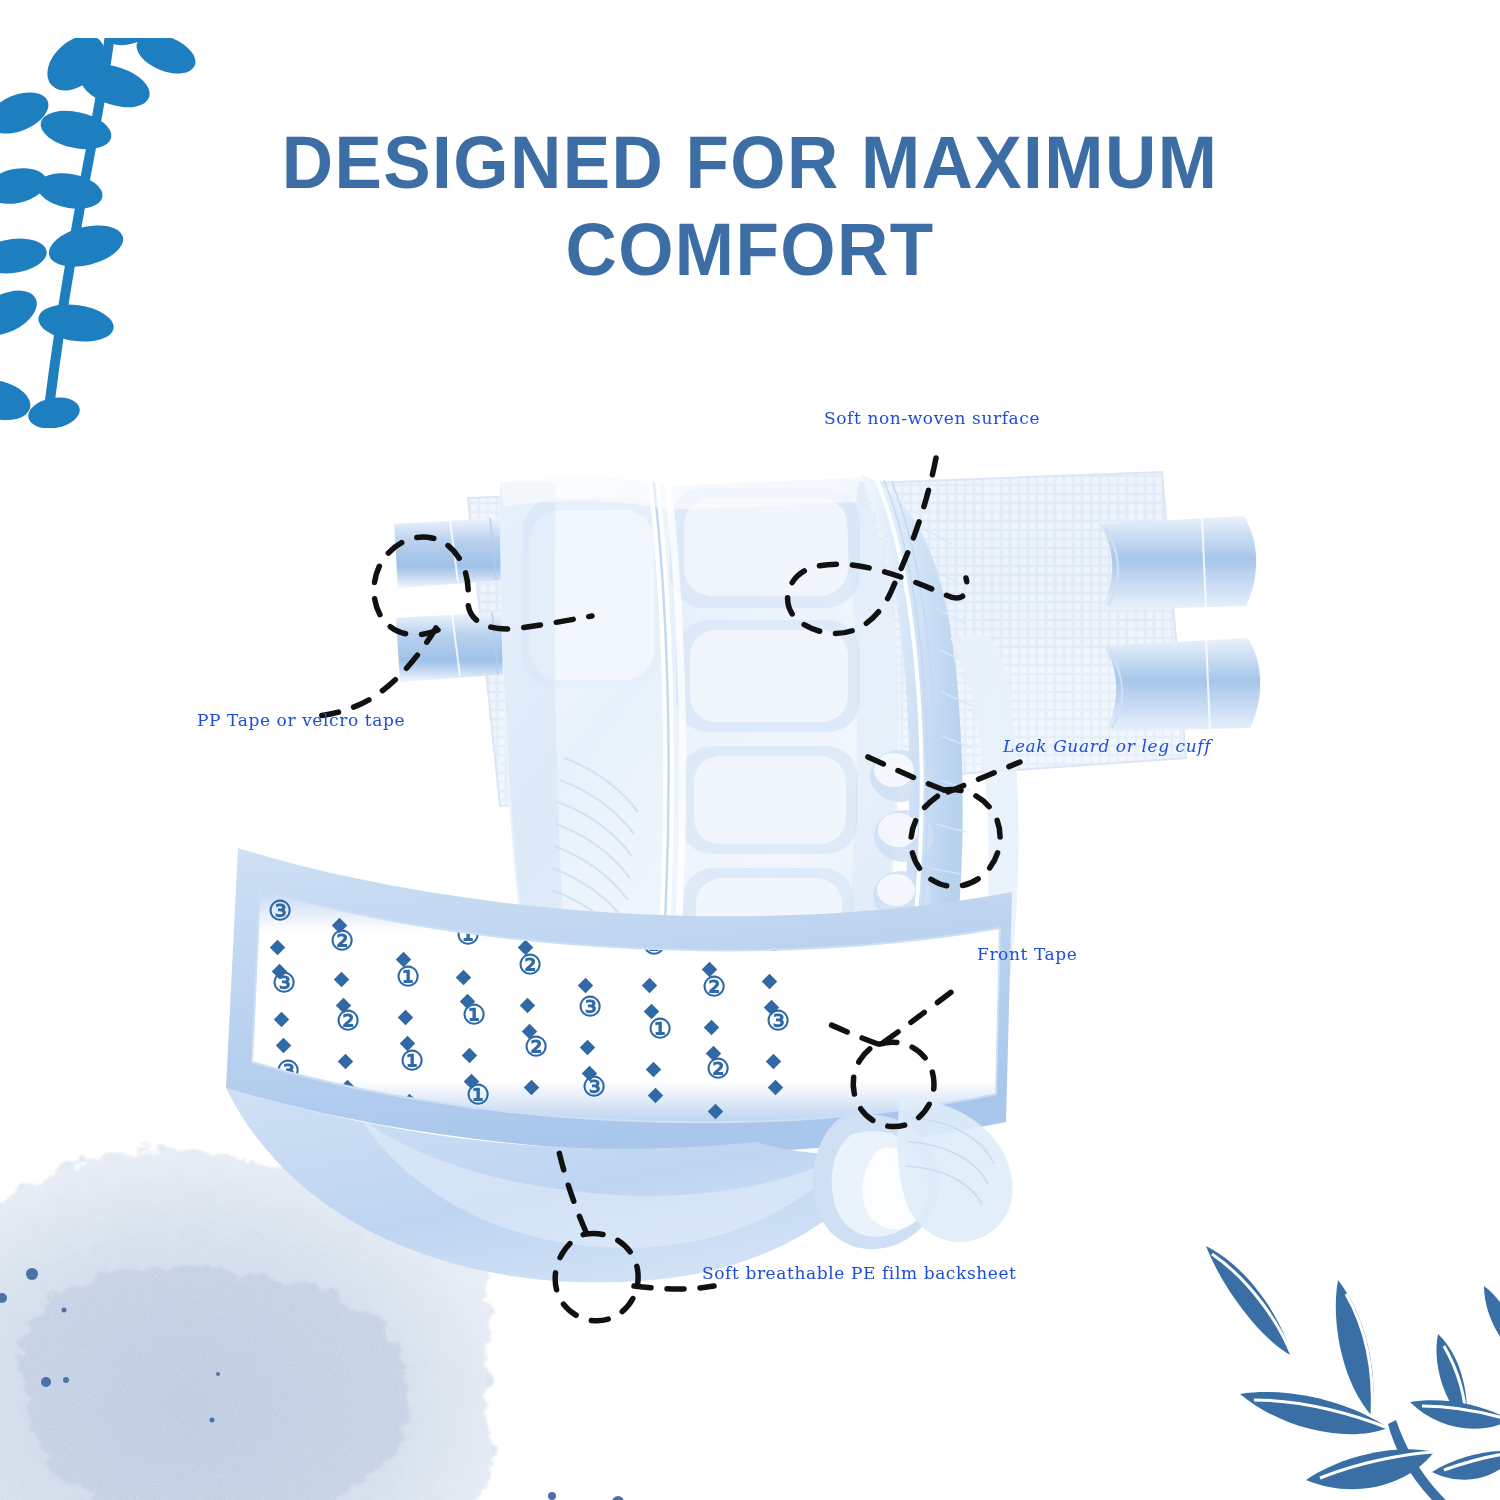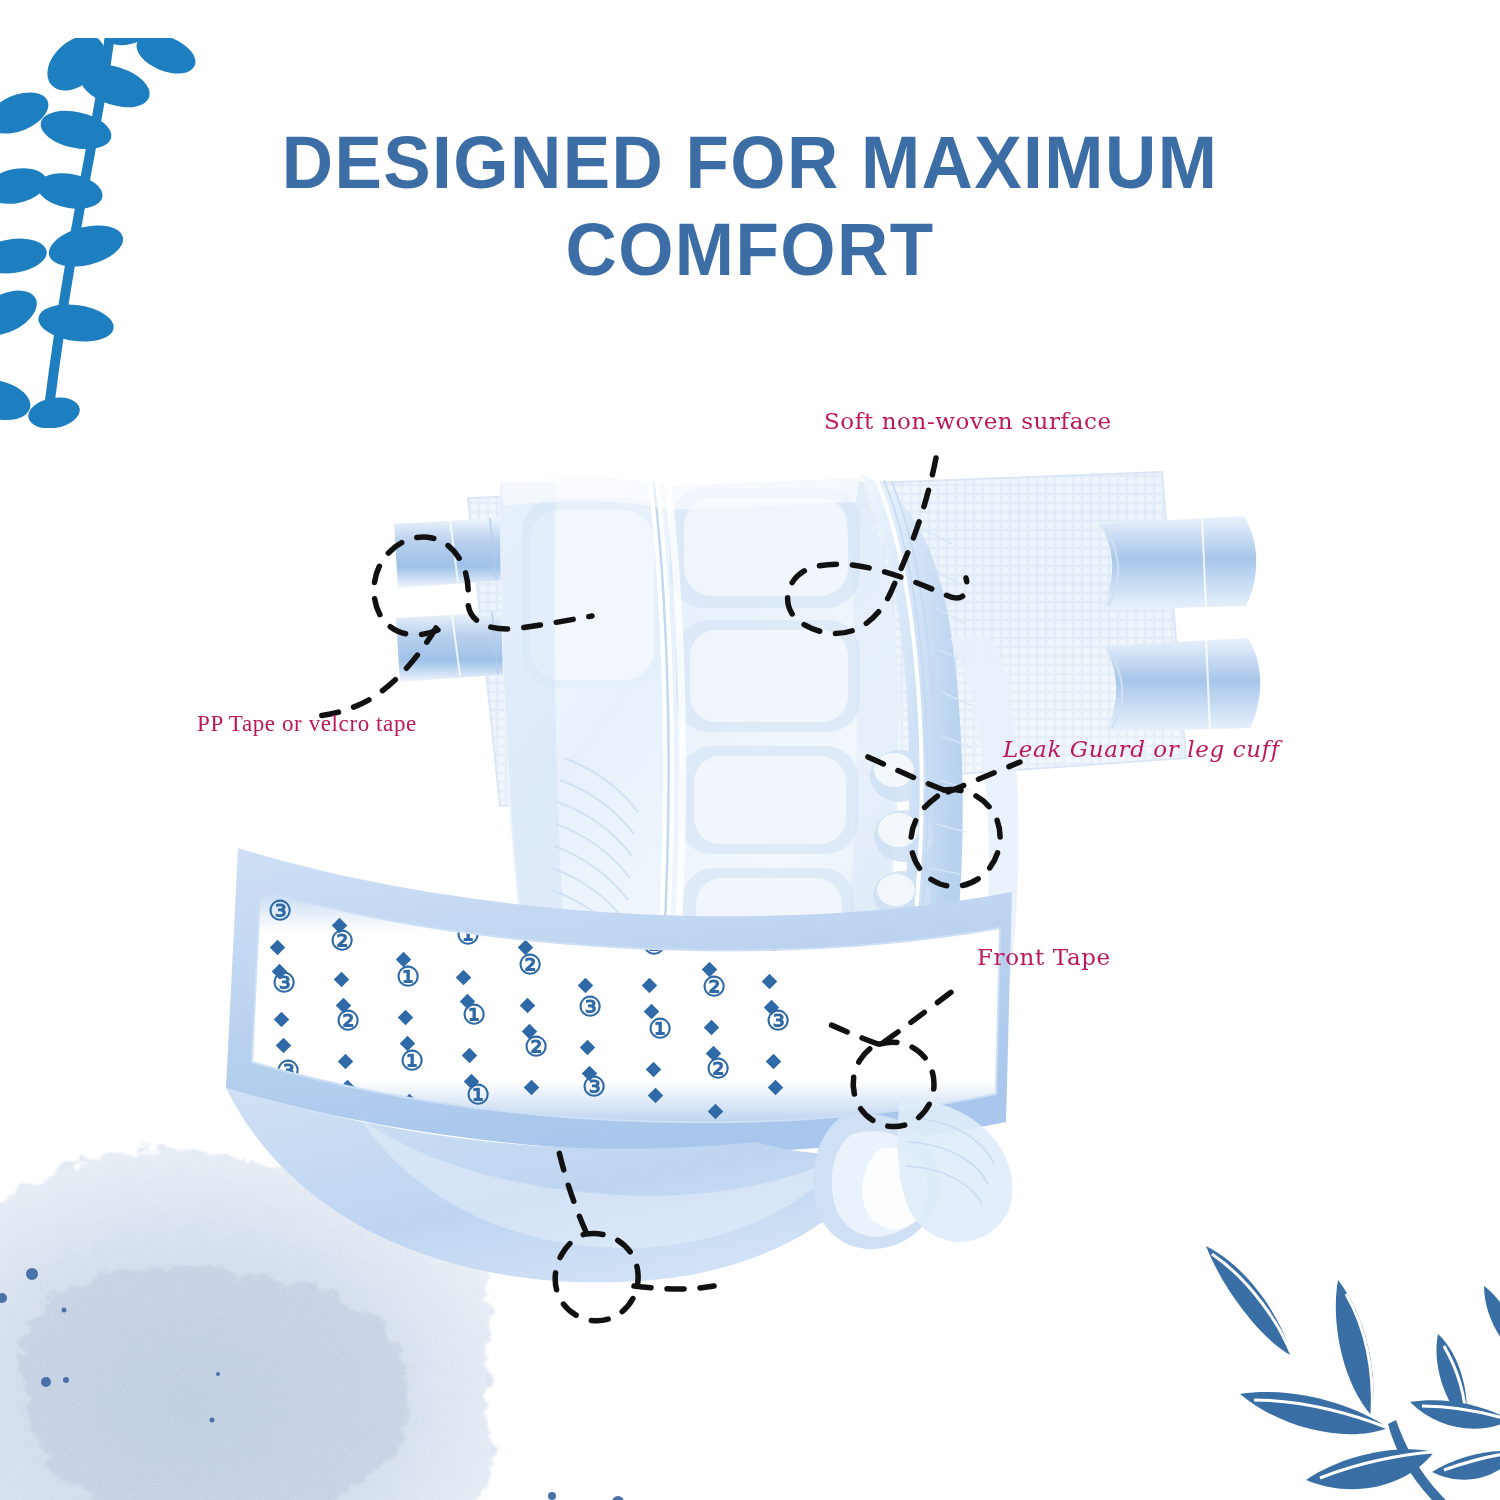--- a/index.html
+++ b/index.html
@@ -42,28 +42,28 @@
     pointer-events:none;
   }
 
   
   .product{position:absolute;left:200px;top:420px;width:1120px;height:830px;}
 
   
   .label{
     position:absolute;
     font-family:"DejaVu Serif", serif;
-    font-size:23px;
-    color:#be185d;
+    font-size:17px;
+    color:#1d4ed8;
     letter-spacing:0.6px;
     white-space:nowrap;
     line-height:1;
   }
   .lbl-nonwoven{left:824px;top:372px;}
-  .lbl-pptape{left:197px;top:674px;font-family:Liberation Serif, serif;}
+  .lbl-pptape{left:197px;top:674px;}
   .lbl-leakguard{left:1003px;top:700px;font-style:italic;}
   .lbl-fronttape{left:977px;top:908px;}
   .lbl-backsheet{left:702px;top:1227px;}
 
   .callouts{position:absolute;inset:0;width:1500px;height:1500px;pointer-events:none;}
 </style>
 </head>
 <body>
 
 <div class="stage">
@@ -532,14 +532,15 @@
   </svg>
 
   <div class="label lbl-nonwoven">Soft non-woven surface</div>
 
   <div class="label lbl-pptape">PP Tape or velcro tape</div>
 
   <div class="label lbl-leakguard">Leak Guard or leg cuff</div>
 
   <div class="label lbl-fronttape">Front Tape</div>
 
+  <div class="label lbl-backsheet">Soft breathable PE film backsheet</div>
 
 </div>
 
 </body></html>

